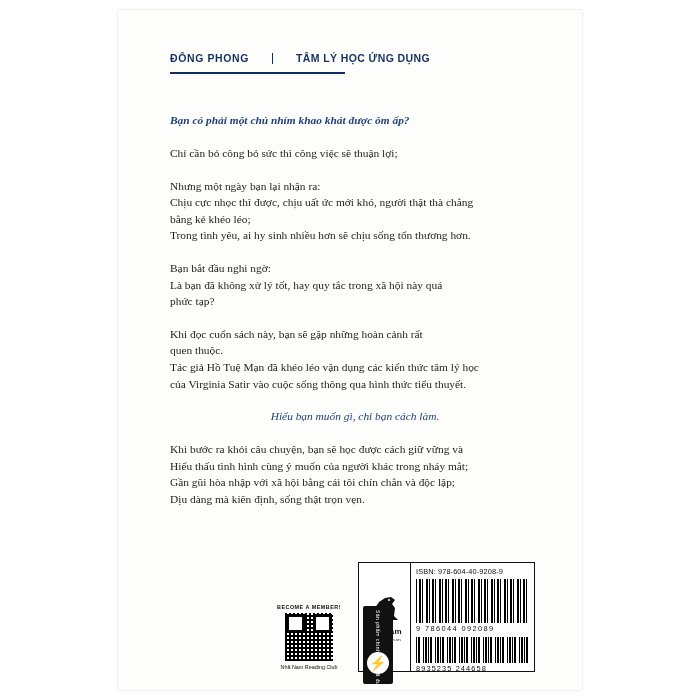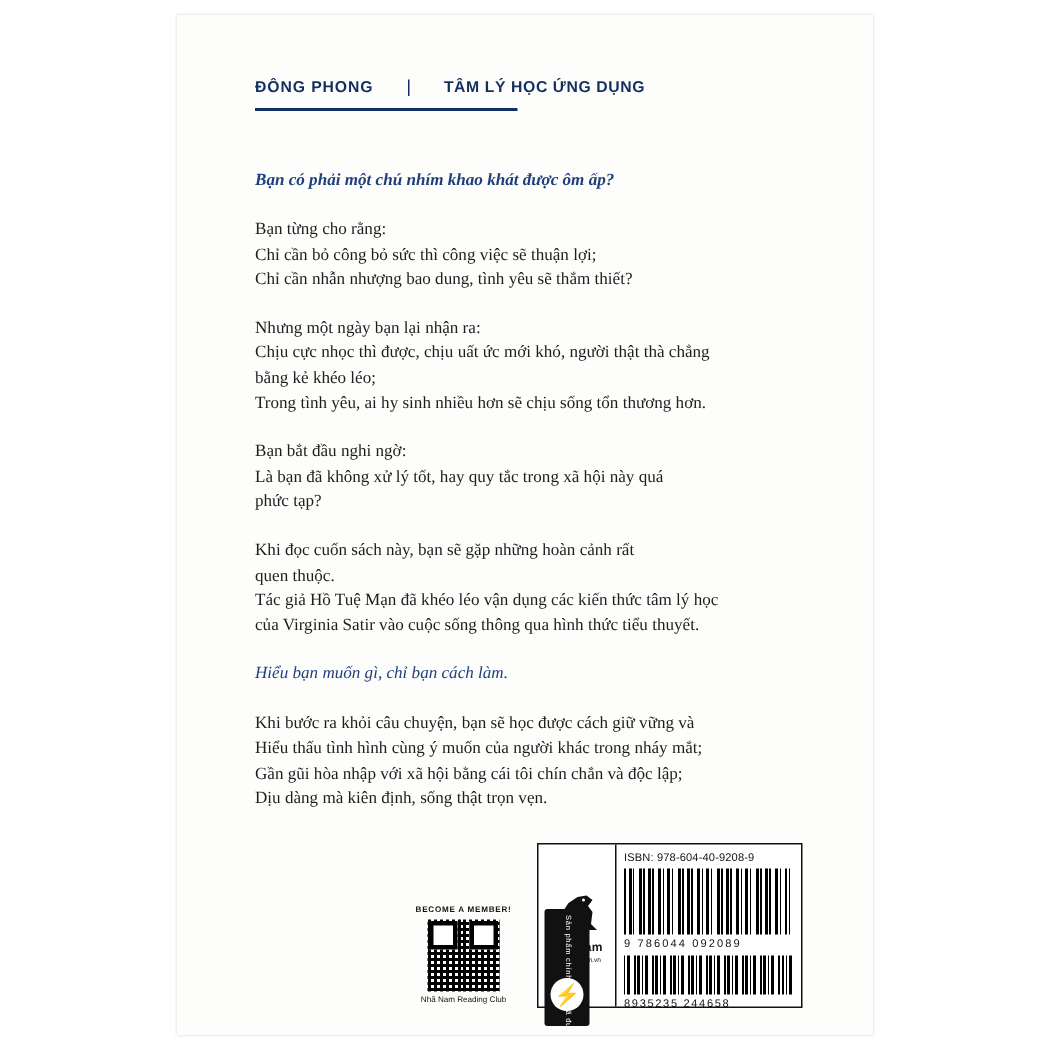--- a/index.html
+++ b/index.html
@@ -90,20 +90,21 @@
     font-size: 11.4px;
     line-height: 17px;
     font-family: "Liberation Serif", serif;
   }
   .accent2 {
     color: #1f3f7a;
     font-style: italic;
     font-size: 11.4px;
     line-height: 17px;
     font-family: "Liberation Serif", serif;
+    text-align: center;
   }
 
   
   .bottom {
     position: absolute;
     left: 0;
     top: 530px;
     width: 464px;
     height: 150px;
   }
@@ -288,23 +289,21 @@
     </div>
     <div class="header-rule"></div>
 
     <div class="body">
 
       <div class="block">
         <div class="accent">Bạn có phải một chú nhím khao khát được ôm ấp?</div>
       </div>
 
       <div class="block">
-        <div class="line">Bạn từng cho rằng:</div>
         <div class="line">Chỉ cần bỏ công bỏ sức thì công việc sẽ thuận lợi;</div>
-        <div class="line">Chỉ cần nhẫn nhượng bao dung, tình yêu sẽ thắm thiết?</div>
       </div>
 
       <div class="block">
         <div class="line">Nhưng một ngày bạn lại nhận ra:</div>
         <div class="line">Chịu cực nhọc thì được, chịu uất ức mới khó, người thật thà chẳng</div>
         <div class="line">bằng kẻ khéo léo;</div>
         <div class="line">Trong tình yêu, ai hy sinh nhiều hơn sẽ chịu sống tổn thương hơn.</div>
       </div>
 
       <div class="block">

